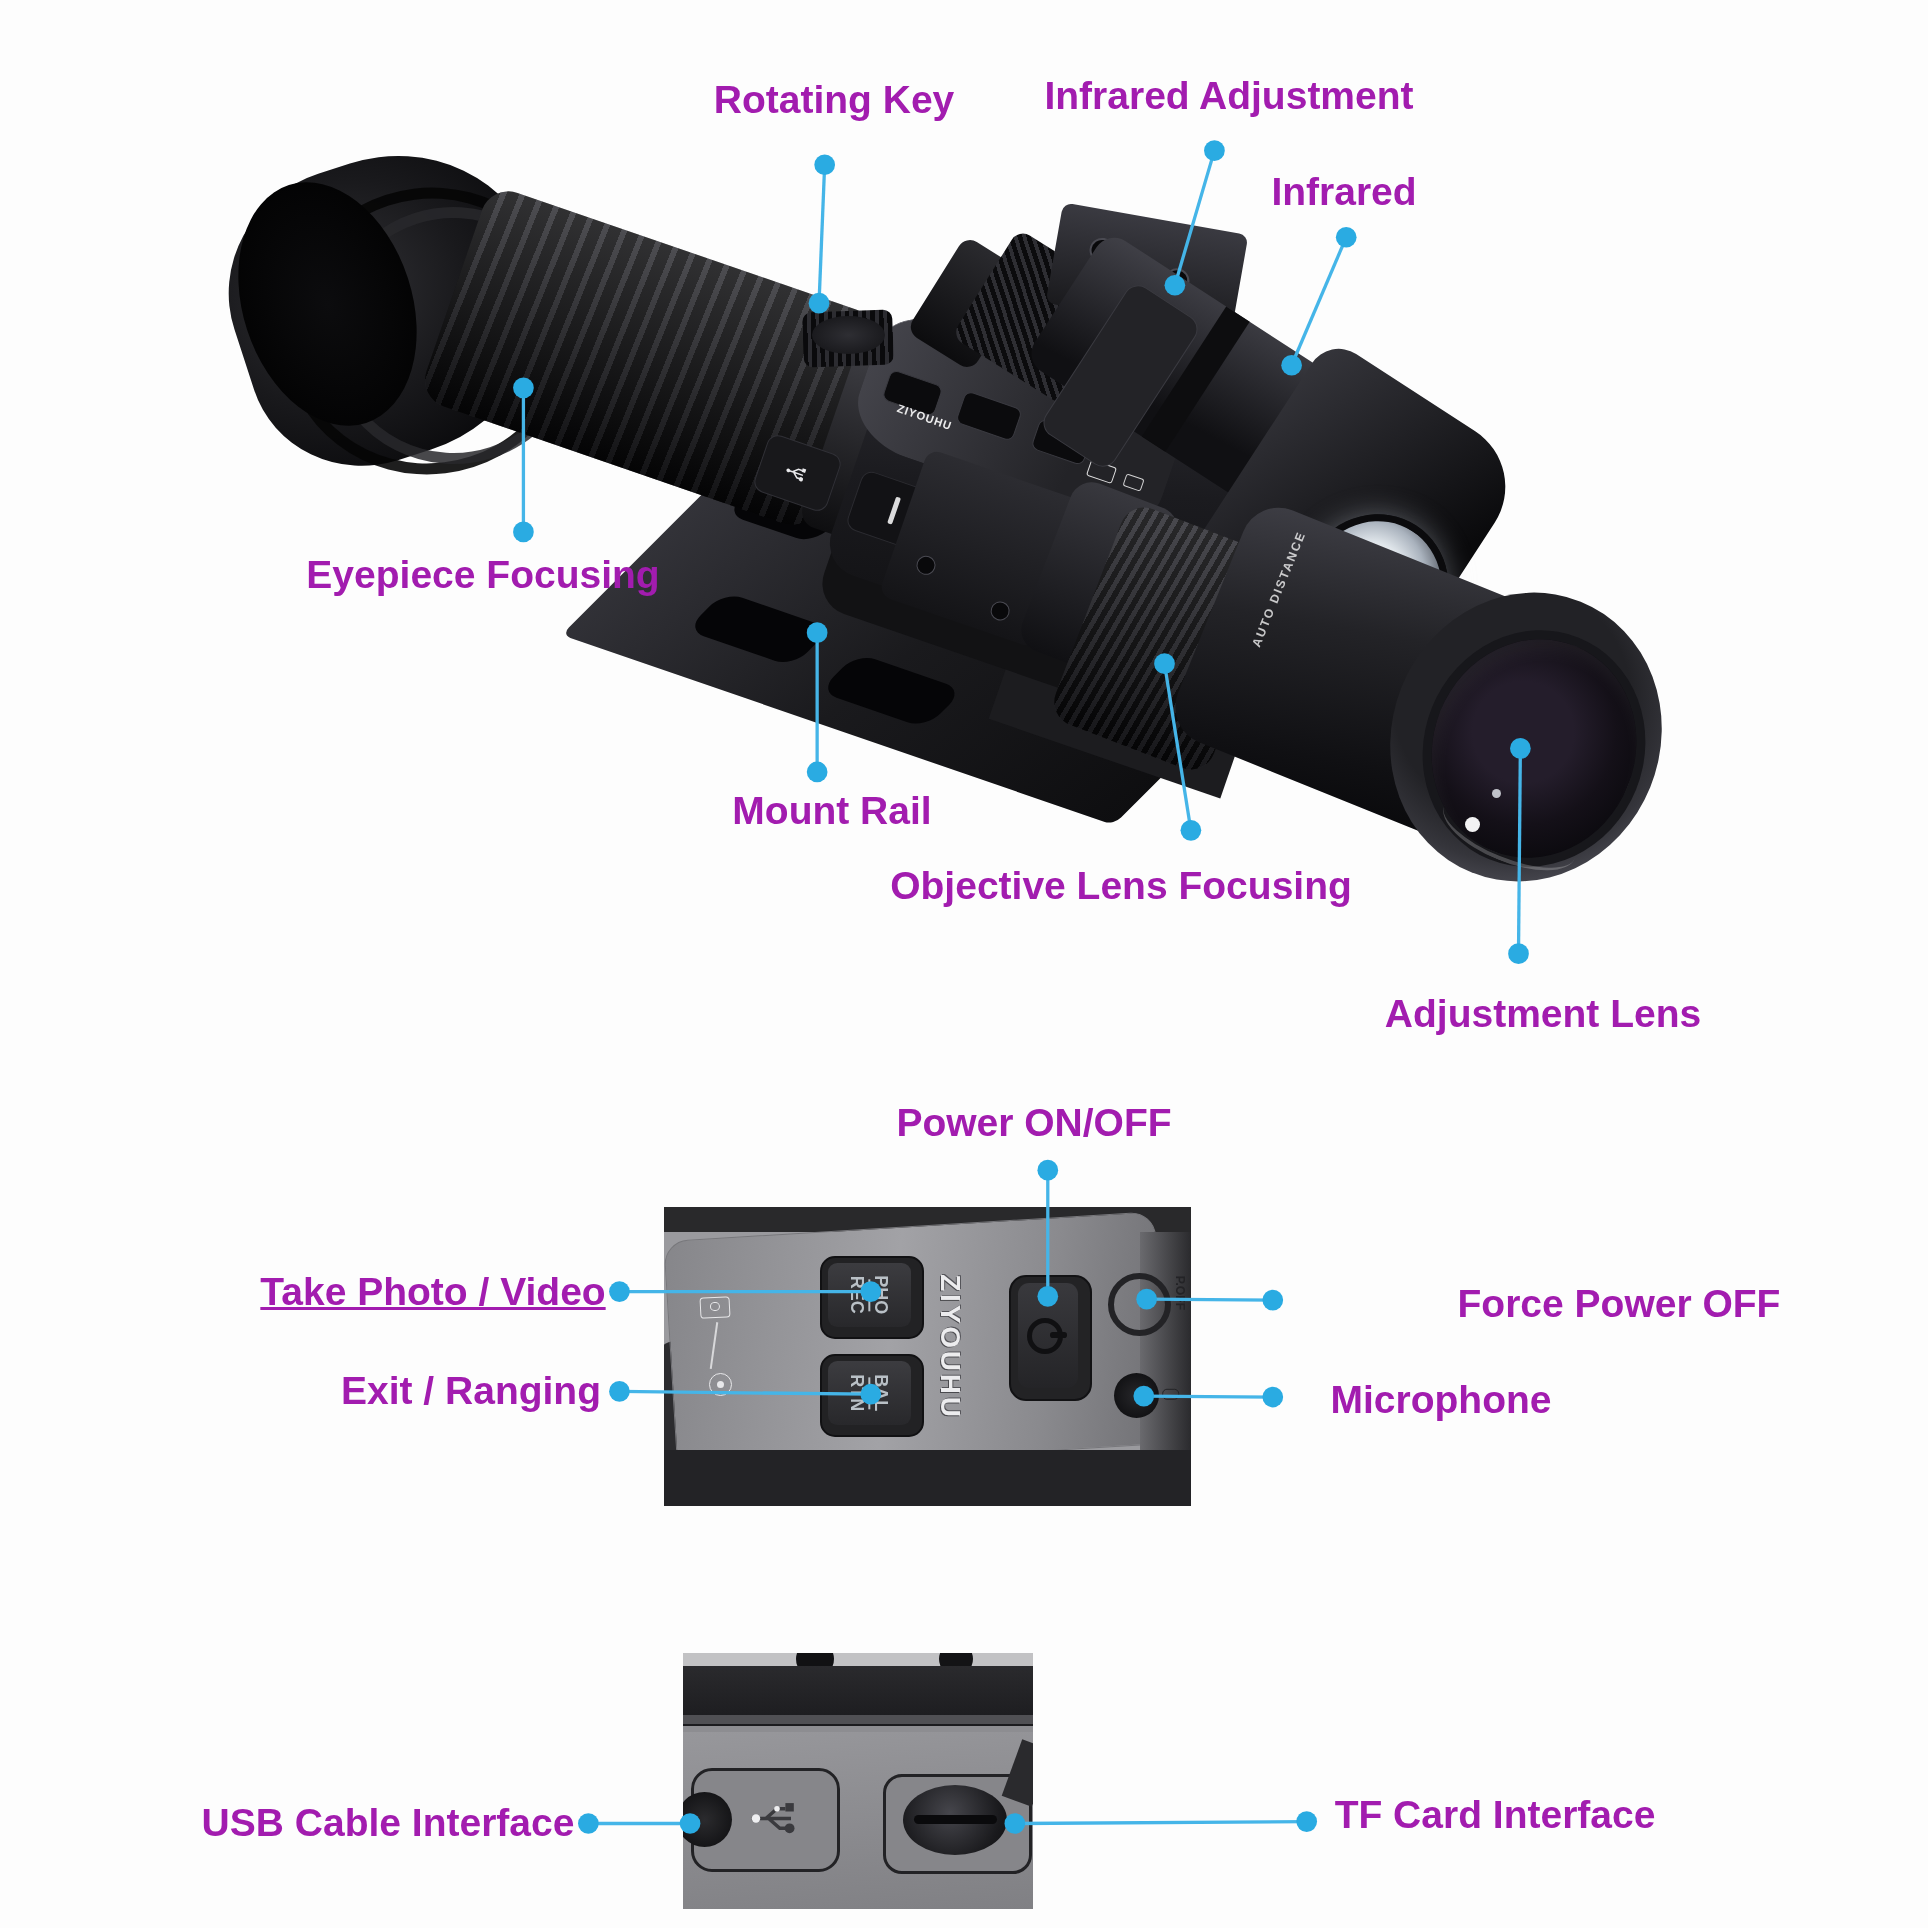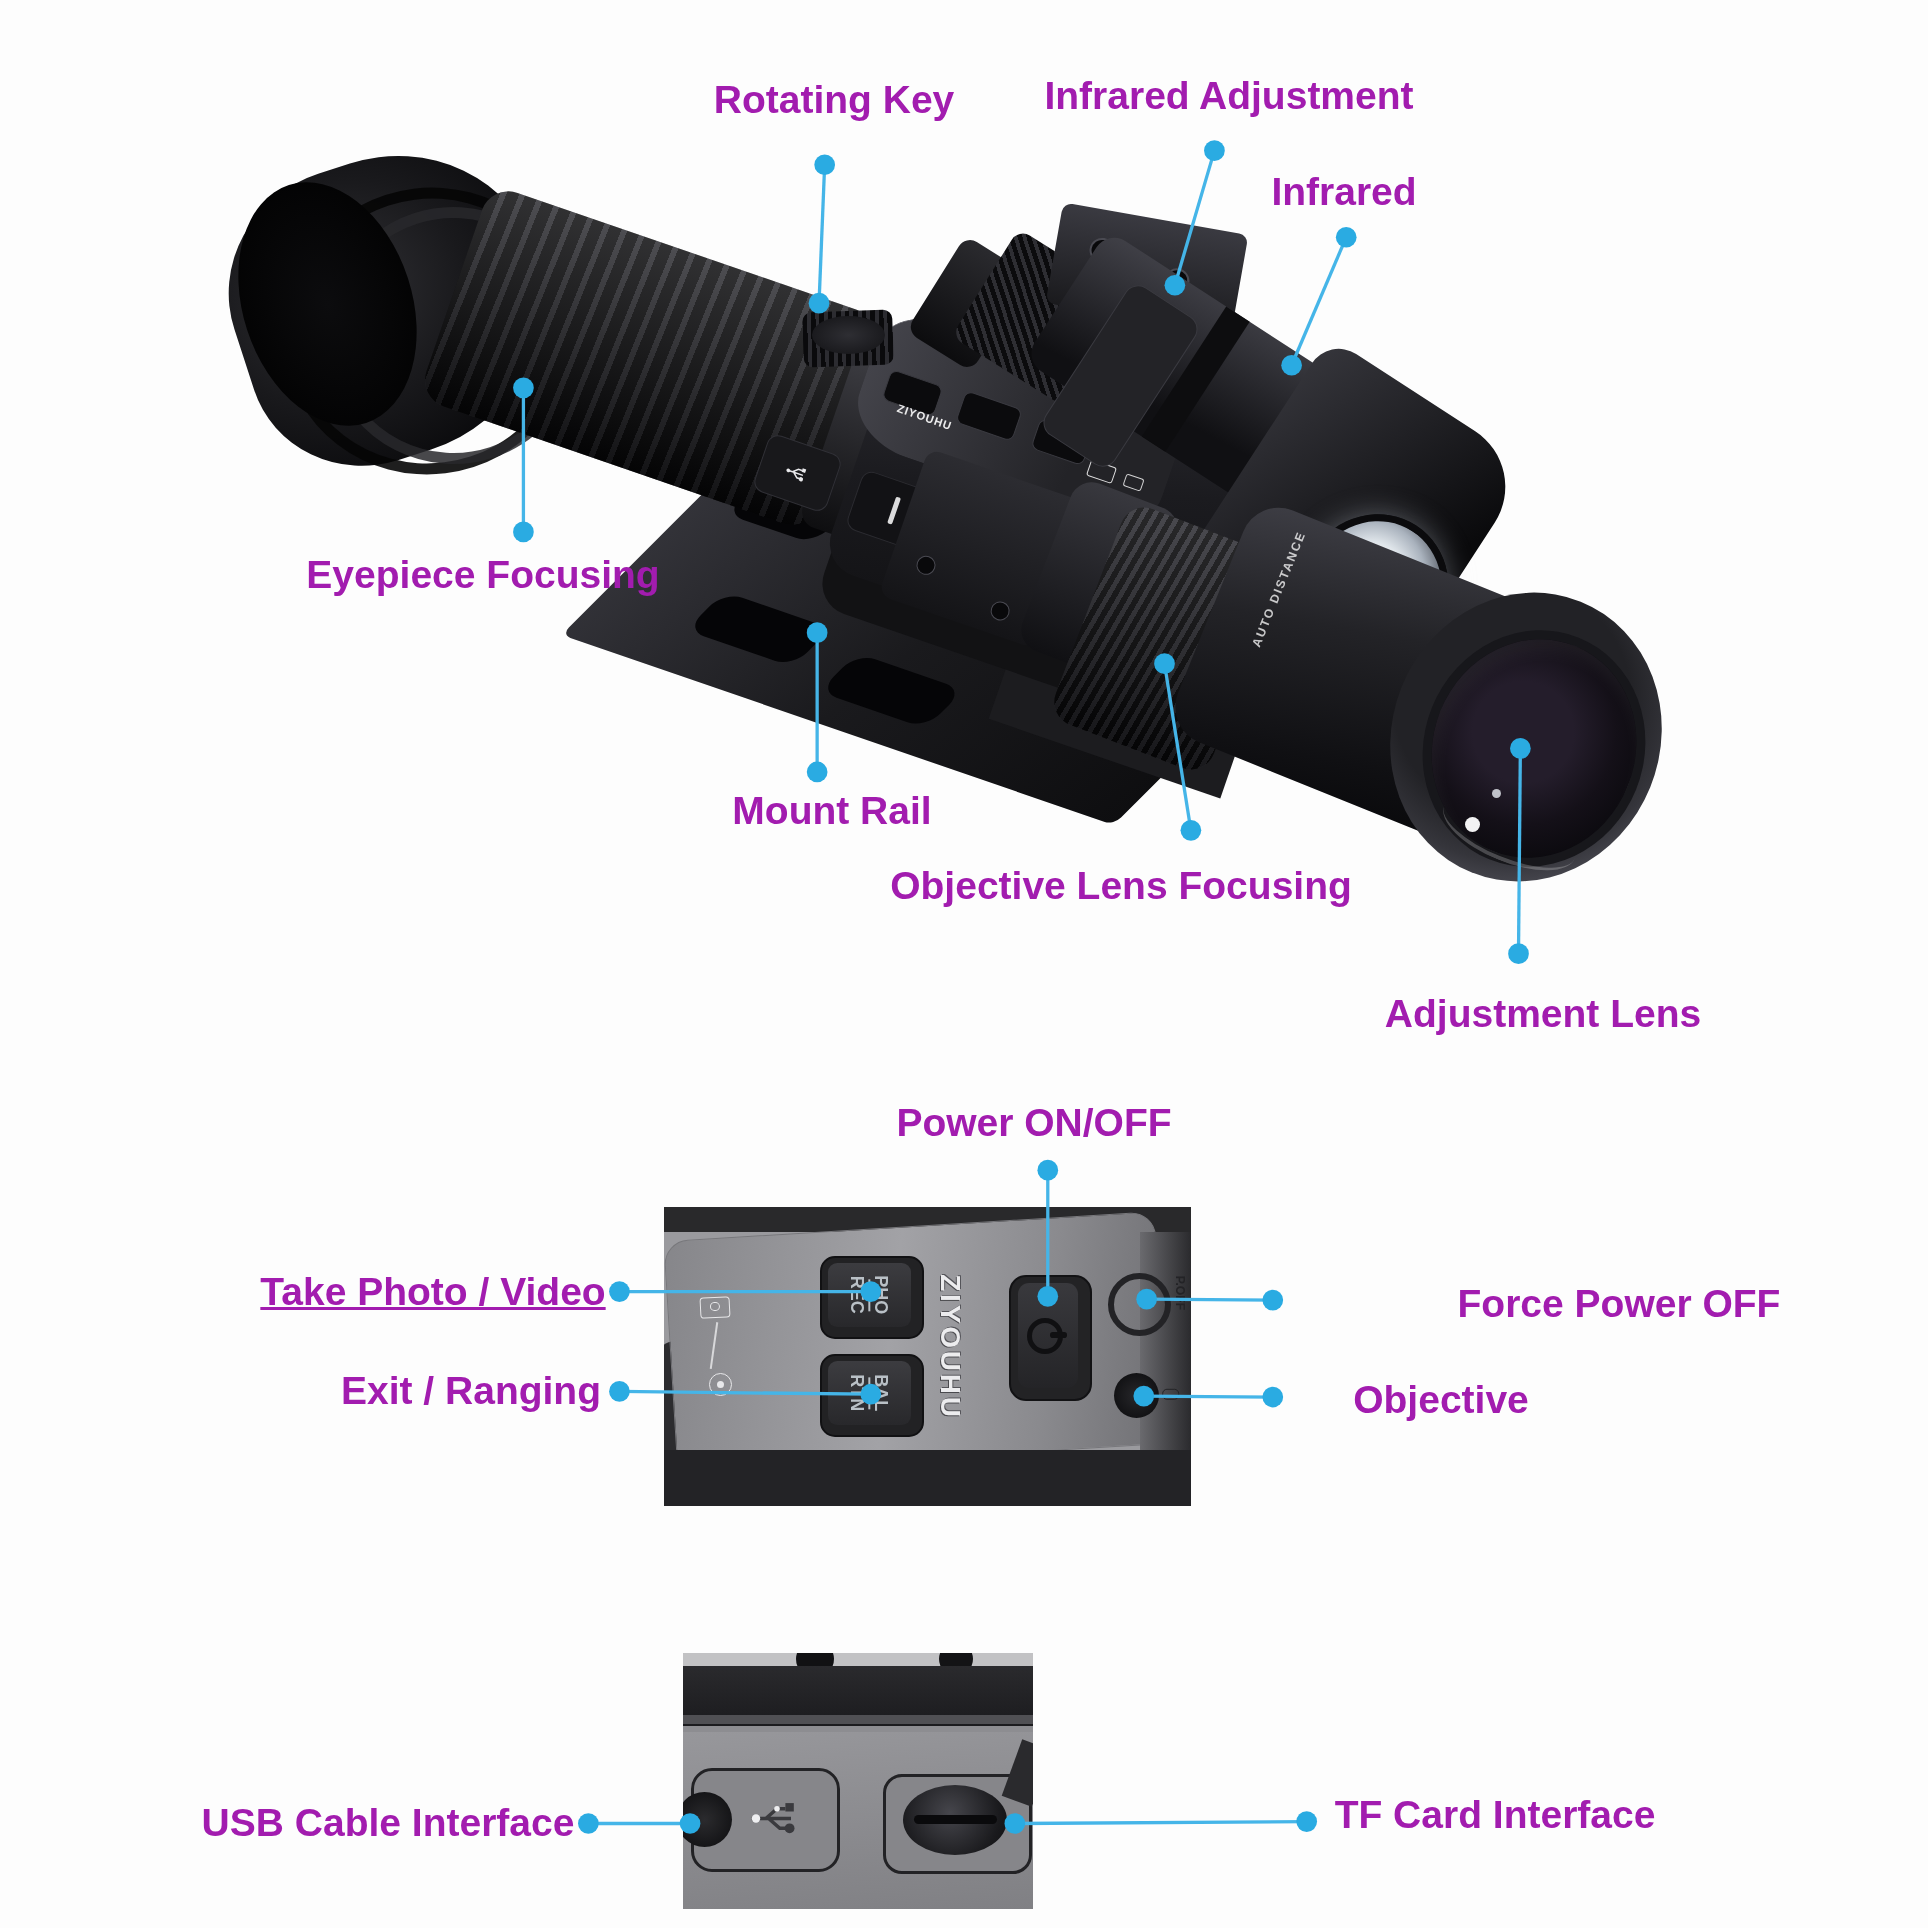--- a/index.html
+++ b/index.html
@@ -343,18 +343,18 @@
       <div class="callout-label" style="left: 1229px; top: 96px;">Infrared Adjustment</div>
       <div class="callout-label" style="left: 1344px; top: 192px;">Infrared</div>
       <div class="callout-label" style="left: 483px; top: 575px;">Eyepiece Focusing</div>
       <div class="callout-label" style="left: 800px; top: 811px; margin-left: 32px;">Mount Rail</div>
       <div class="callout-label" style="left: 1121px; top: 886px; text-align: center;">Objective Lens Focusing</div>
       <div class="callout-label" style="left: 1543px; top: 1014px;">Adjustment Lens</div>
       <div class="callout-label" style="left: 1034px; top: 1123px;">Power ON/OFF</div>
       <div class="callout-label" style="left: 433px; top: 1292px; text-decoration: underline;">Take Photo / Video</div>
       <div class="callout-label" style="left: 471px; top: 1391px;">Exit / Ranging</div>
       <div class="callout-label" style="left: 1572px; top: 1304px; margin-left: 47px;">Force Power OFF</div>
-      <div class="callout-label" style="left: 1441px; top: 1400px;">Objective</div>
+      <div class="callout-label" style="left: 1441px; top: 1400px;">Microphone</div>
       <div class="callout-label" style="left: 388px; top: 1823px;">USB Cable Interface</div>
       <div class="callout-label" style="left: 1495px; top: 1815px;">TF Card Interface</div>
     </div>
 </div>
 
 
 </body></html>

